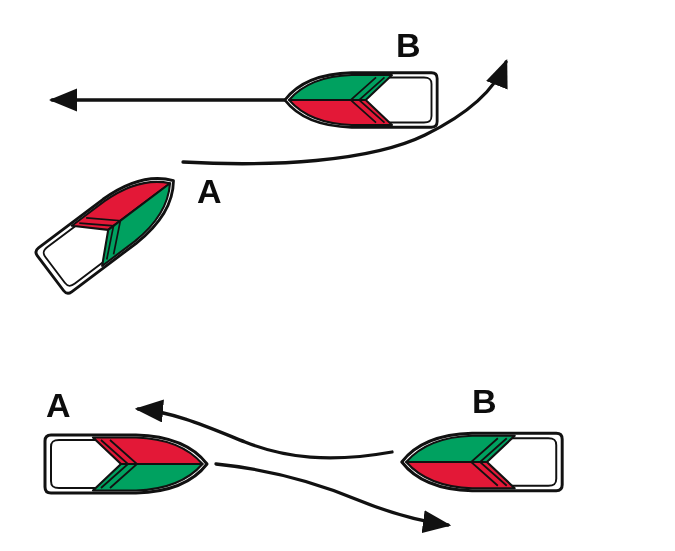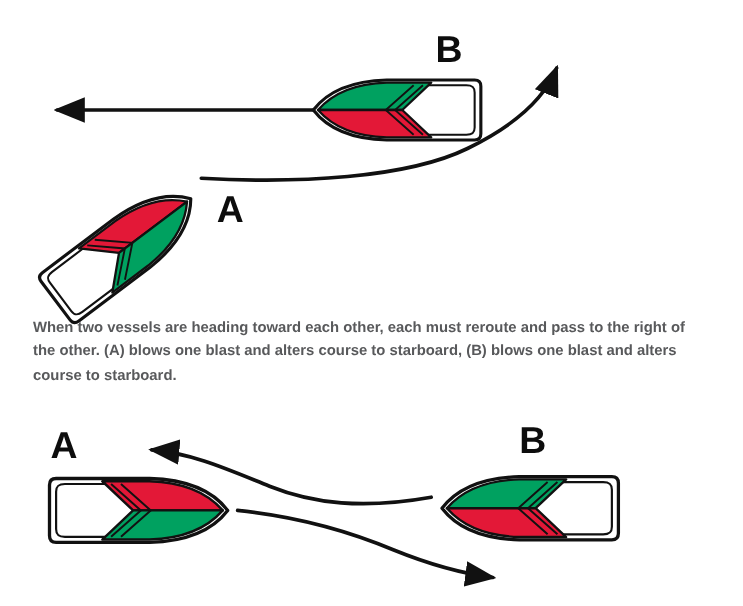--- a/index.html
+++ b/index.html
@@ -69,19 +69,14 @@
     <use href="#boat" class="boat-a" width="170" height="70" transform="translate(126,464) scale(1.0) translate(-85,-35)"></use>
     <use href="#boat" class="boat-b" width="170" height="70" transform="translate(482,462) scale(-0.99,0.99) translate(-85,-35)"></use>
   </svg>
 
   <div class="vessel-label" style="left:396px;top:26px;">B</div>
   <div class="vessel-label" style="left:197px;top:172px;">A</div>
 
   <div class="vessel-label" style="left:46px;top:386px;">A</div>
   <div class="vessel-label" style="left:472px;top:382px;">B</div>
 
-  <div class="caption">
-    <div>When two vessels are heading toward each other, each must reroute and pass to the right of</div>
-    <div>the other. (A) blows one blast and alters course to starboard, (B) blows one blast and alters</div>
-    <div>course to starboard.</div>
-  </div>
 
 </div>
 
 </body></html>

